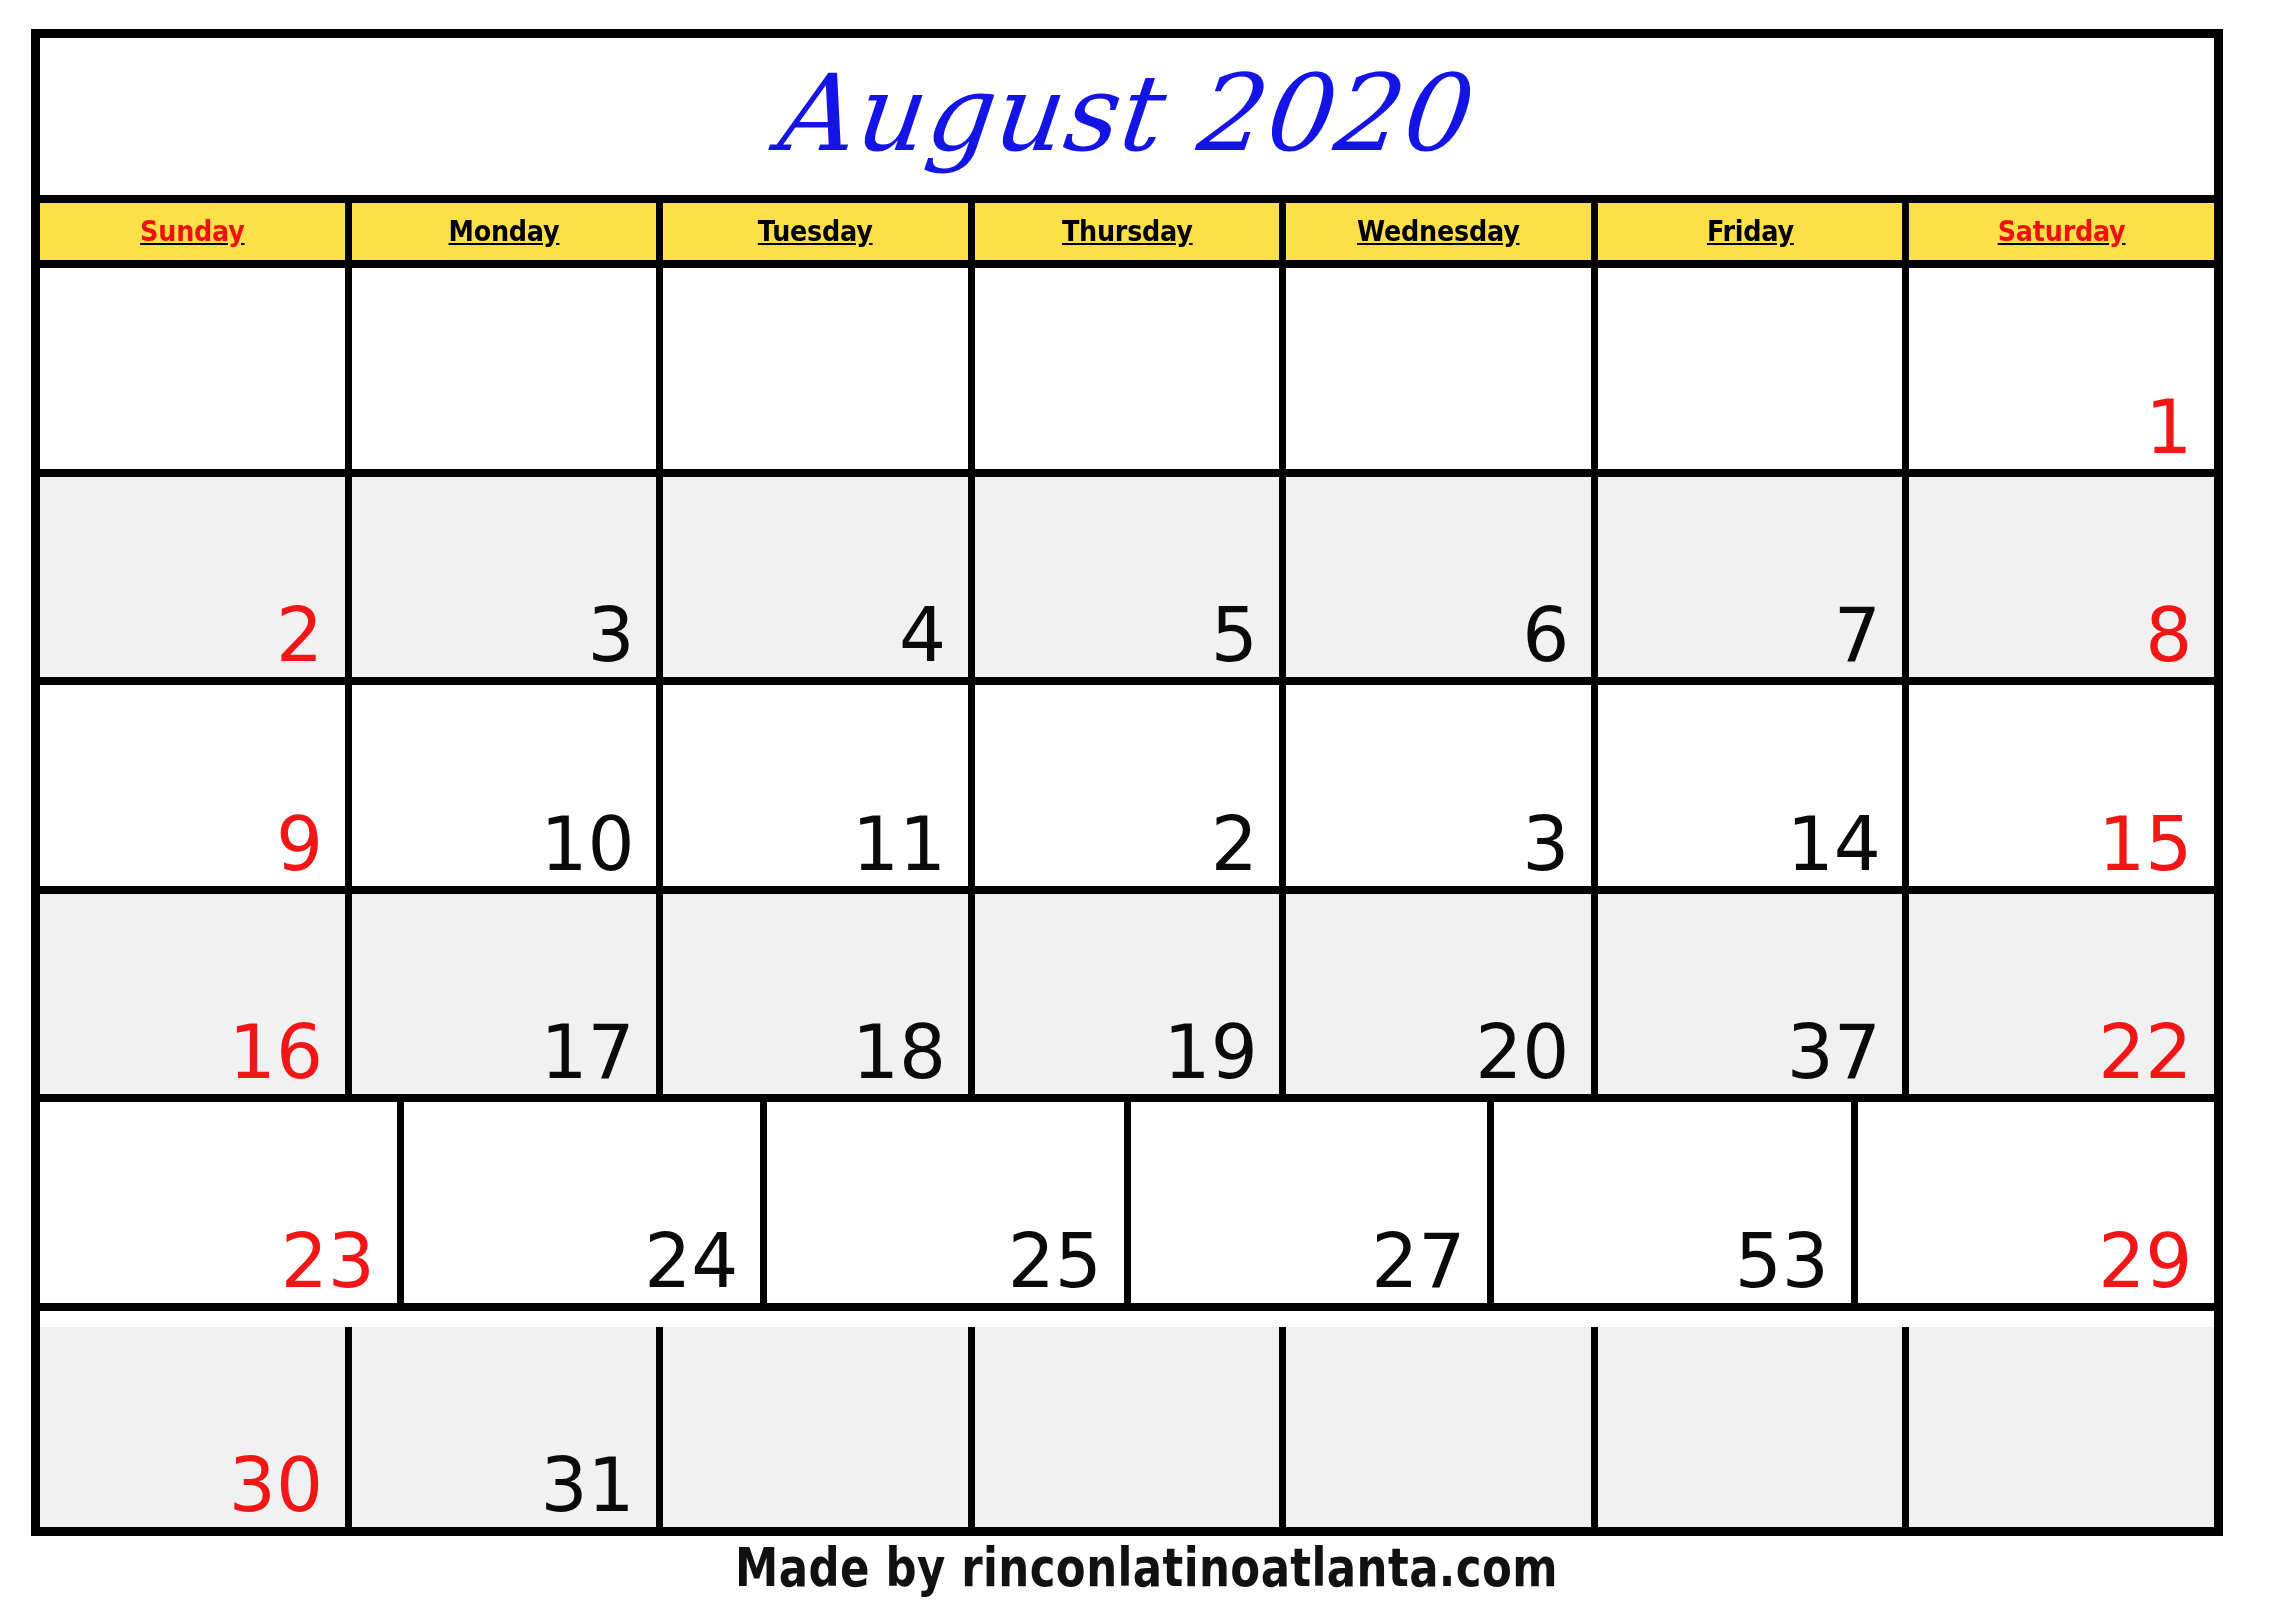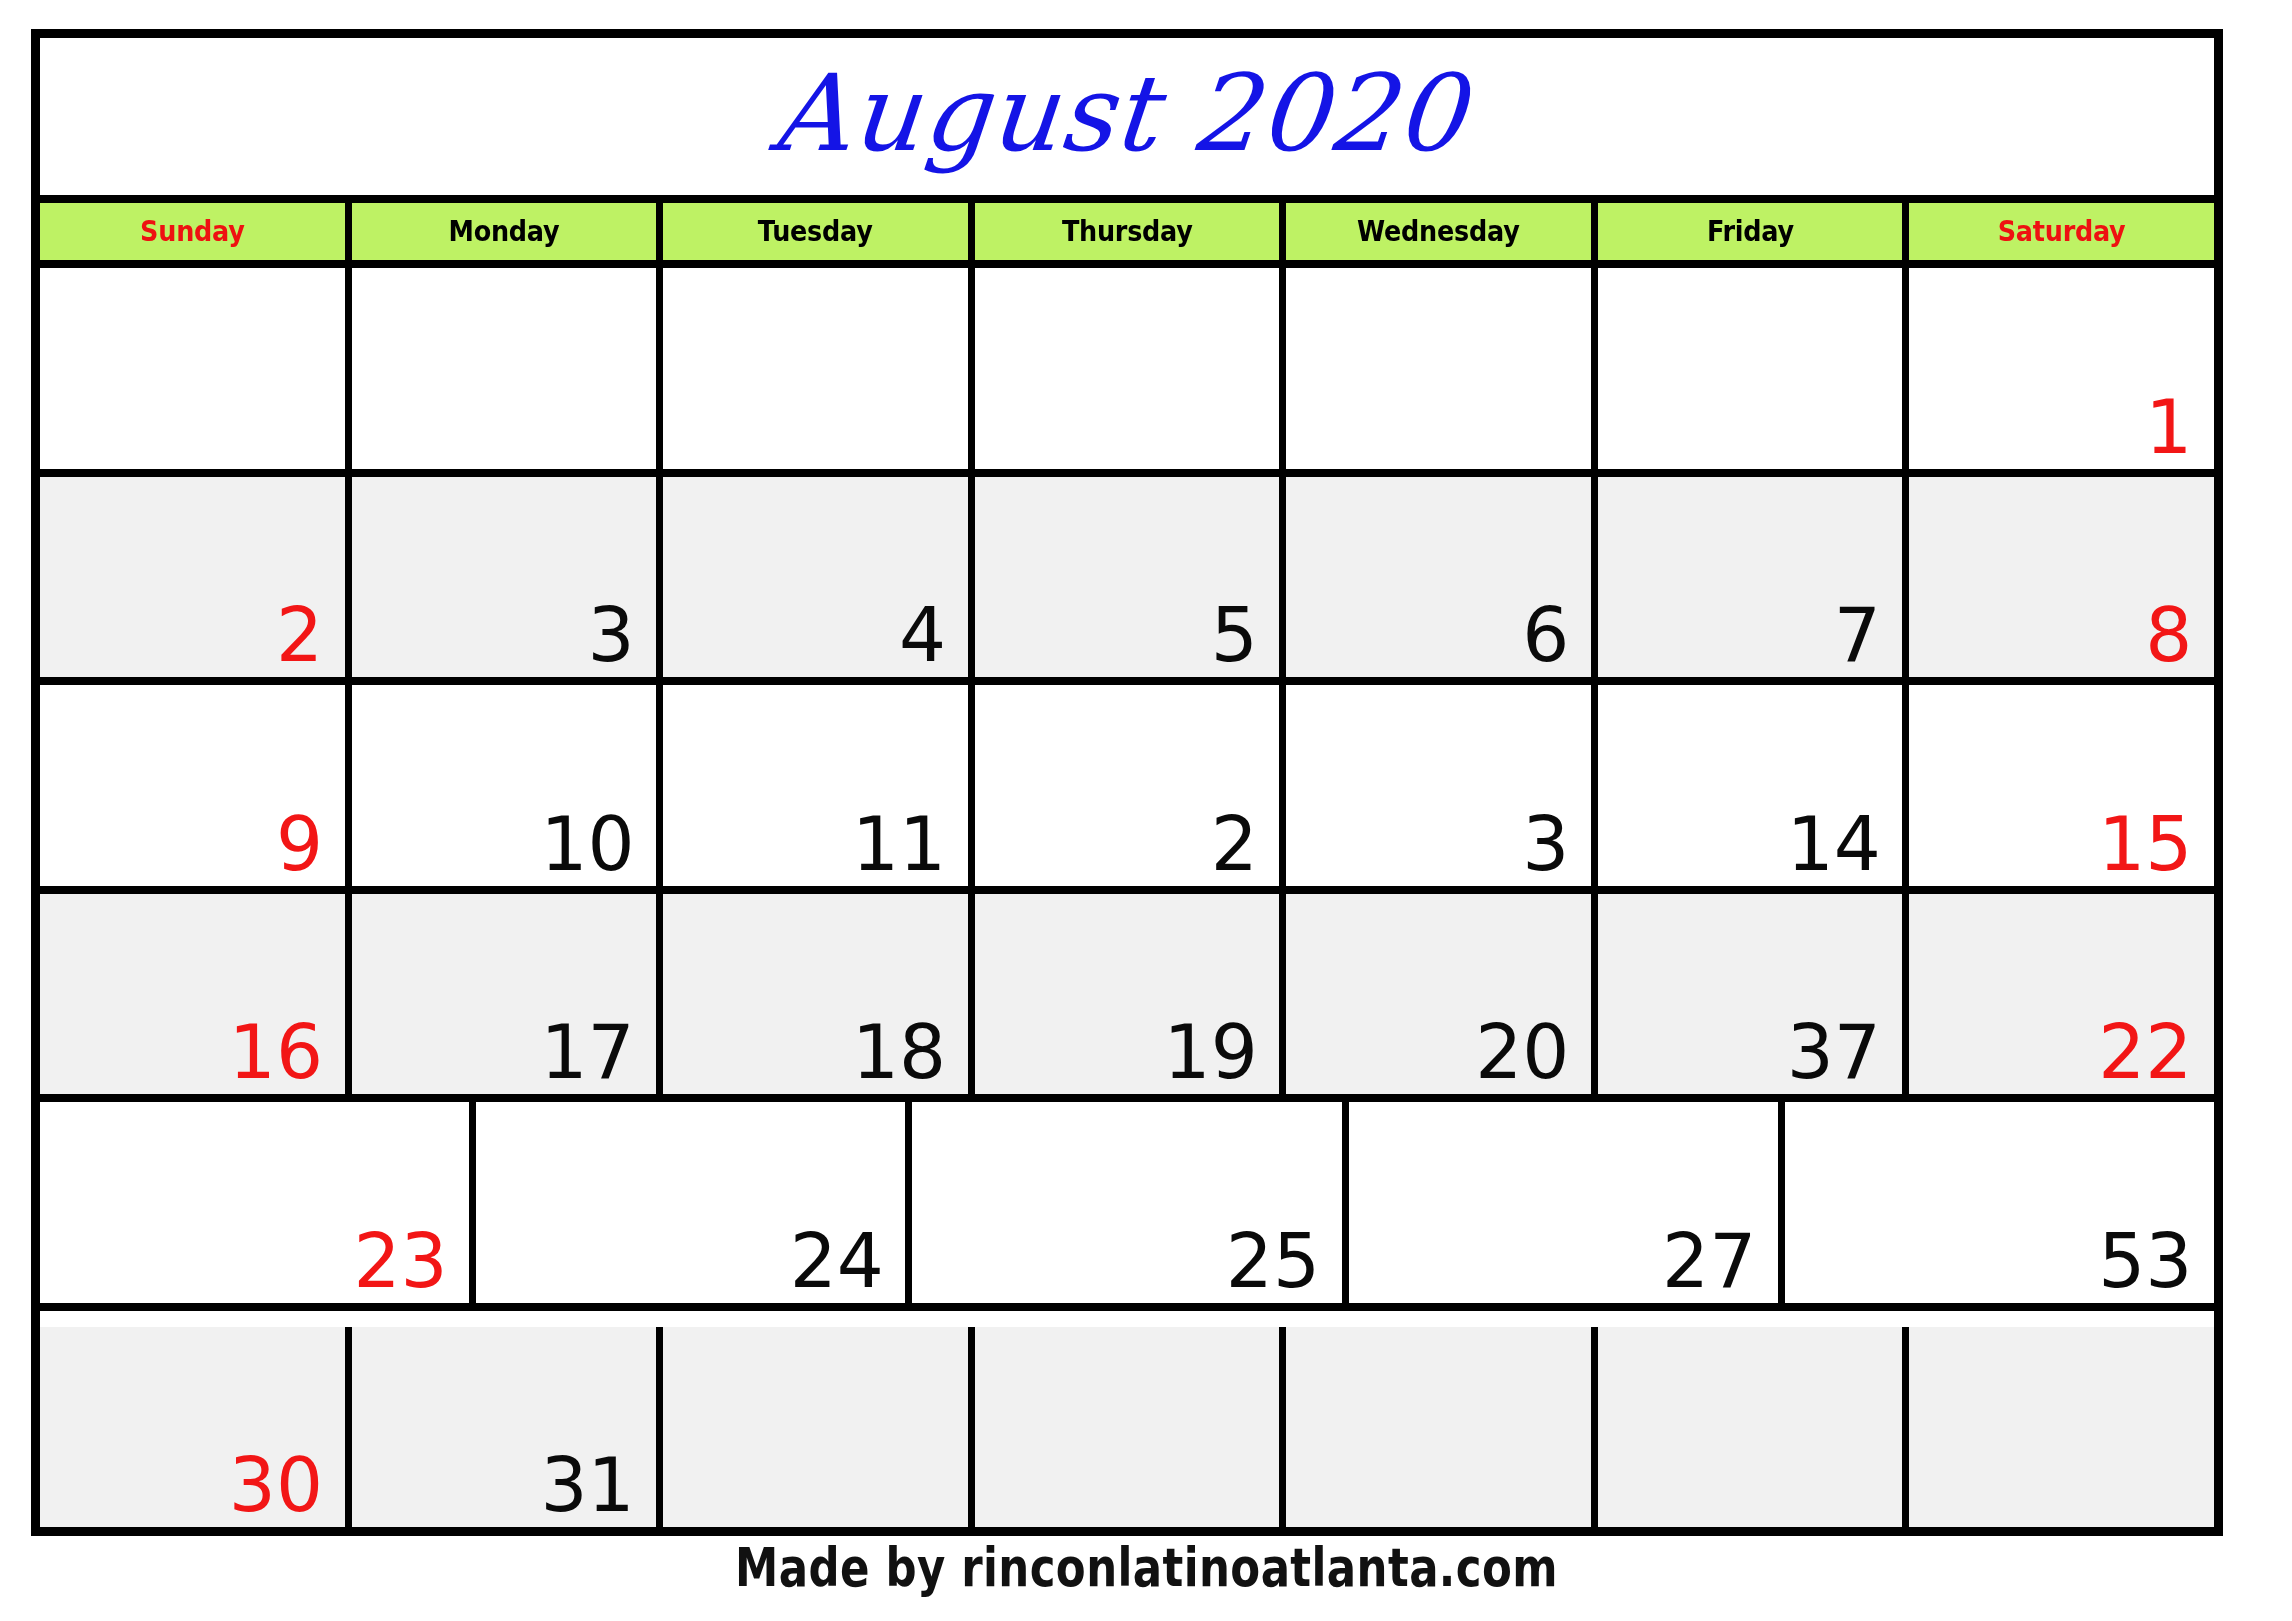--- a/index.html
+++ b/index.html
@@ -58,21 +58,22 @@
     white-space: nowrap;
     padding-bottom: 5.9px;
   }
 
   
   .weekday-row {
     flex: 0 0 65px;
     display: flex;
     box-sizing: border-box;
     border-bottom: 8.8px solid #000000;
-    background: #bef264;
+    background: #fde047;
+    text-decoration: underline;
   }
   .weekday-cell {
     flex: 1 1 0;
     box-sizing: border-box;
     border-right: 7.8px solid #000000;
     display: flex;
     align-items: center;
     justify-content: center;
     overflow: hidden;
   }
@@ -270,20 +271,23 @@
           </div>
           <div class="day-cell">
             <span class="day-number">25</span>
           </div>
           <div class="day-cell">
             <span class="day-number">27</span>
           </div>
           <div class="day-cell">
             <span class="day-number">53</span>
           </div>
+          <div class="day-cell">
+            <span class="day-number weekend">29</span>
+          </div>
         </div>
         <div class="week-row shaded">
           <div class="day-cell">
             <span class="day-number weekend">30</span>
           </div>
           <div class="day-cell">
             <span class="day-number">31</span>
           </div>
           <div class="day-cell"></div>
           <div class="day-cell"></div>

